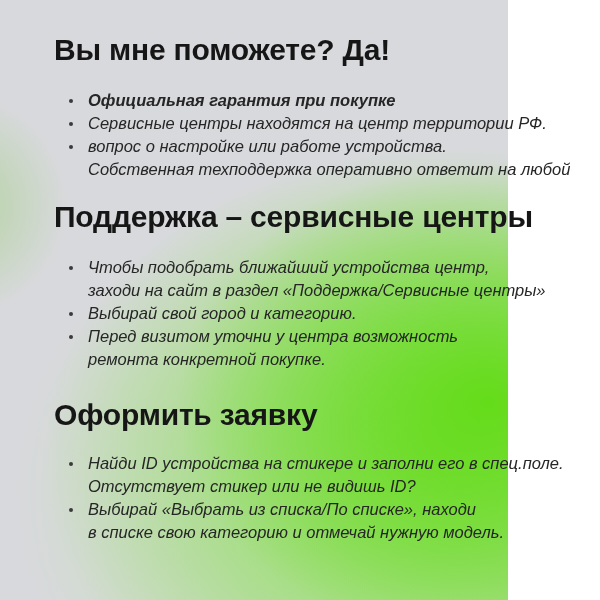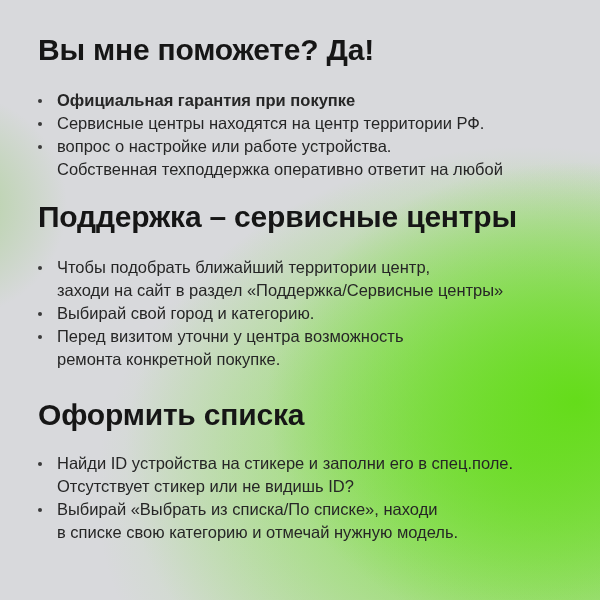--- a/index.html
+++ b/index.html
@@ -8,46 +8,47 @@
   }
   body {
     width: 600px;
     height: 600px;
     overflow: hidden;
     font-family: "Liberation Sans", sans-serif;
     color: #1f1f1f;
   }
   .slide {
     position: relative;
-    width: 600px;
+    width: 508px;
     height: 600px;
     box-sizing: border-box;
-    padding: 33px 24px 0 38px;
+    padding: 33px 24px 0 54px;
     background:
       radial-gradient(circle 160px at -45px 205px, rgba(150,205,115,0.60) 0%, rgba(150,205,115,0) 70%),
       radial-gradient(ellipse 310px 240px at 96% 67%, rgba(98,220,22,0.95) 0%, rgba(98,220,22,0) 100%),
       radial-gradient(ellipse 560px 430px at 88% 76%, rgba(120,219,58,0.80) 0%, rgba(120,219,58,0) 72%),
       radial-gradient(ellipse 600px 480px at 86% 82%, rgba(168,230,128,0.85) 0%, rgba(168,230,128,0) 70%),
       #d8d9dc;
   }
   h1 {
     margin: 0;
     font-size: 30px;
     line-height: 34px;
     font-weight: 700;
     color: #161616;
     letter-spacing: -0.2px;
     white-space: nowrap;
   }
   h1.h-section2 { margin-top: 19px; }
   h1.h-section3 { margin-top: 27px; }
   ul {
     list-style: none;
-    margin: 0;
+    margin: 15px;
     padding: 0;
+    font-style: italic;
   }
   ul.list-1 { margin-top: 22px; }
   ul.list-2 { margin-top: 22px; }
   ul.list-3 { margin-top: 20px; }
   li {
     display: flex;
     align-items: flex-start;
     font-size: 16.5px;
     line-height: 23px;
     color: #262626;
@@ -89,40 +90,40 @@
         <div>Собственная техподдержка оперативно ответит на любой</div>
       </div>
     </li>
   </ul>
 
   <h1 class="h-section2">Поддержка – сервисные центры</h1>
   <ul class="list-2">
     <li>
       <span class="bullet-dot"></span>
       <div class="li-text">
-        <div>Чтобы подобрать ближайший территории центр,</div>
+        <div>Чтобы подобрать ближайший устройства центр,</div>
         <div>заходи на сайт в раздел «Поддержка/Сервисные центры»</div>
       </div>
     </li>
     <li>
       <span class="bullet-dot"></span>
       <div class="li-text">
         <div>Выбирай свой город и категорию.</div>
       </div>
     </li>
     <li>
       <span class="bullet-dot"></span>
       <div class="li-text">
         <div>Перед визитом уточни у центра возможность</div>
         <div>ремонта конкретной покупке.</div>
       </div>
     </li>
   </ul>
 
-  <h1 class="h-section3">Оформить списка</h1>
+  <h1 class="h-section3">Оформить заявку</h1>
   <ul class="list-3">
     <li>
       <span class="bullet-dot"></span>
       <div class="li-text">
         <div>Найди ID устройства на стикере и заполни его в спец.поле.</div>
         <div>Отсутствует стикер или не видишь ID?</div>
       </div>
     </li>
     <li>
       <span class="bullet-dot"></span>

